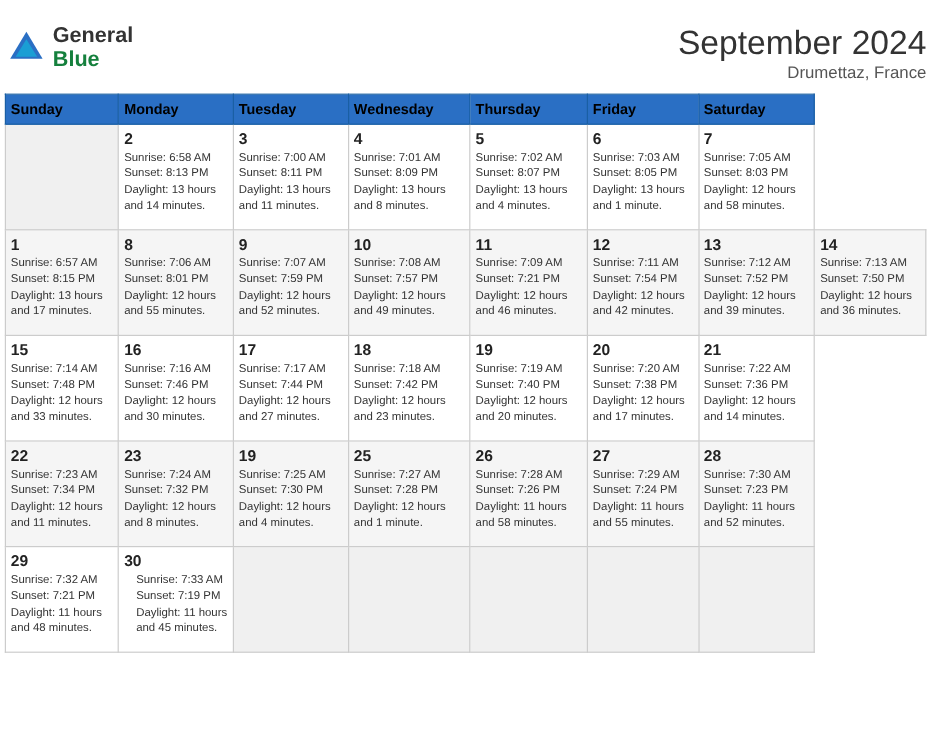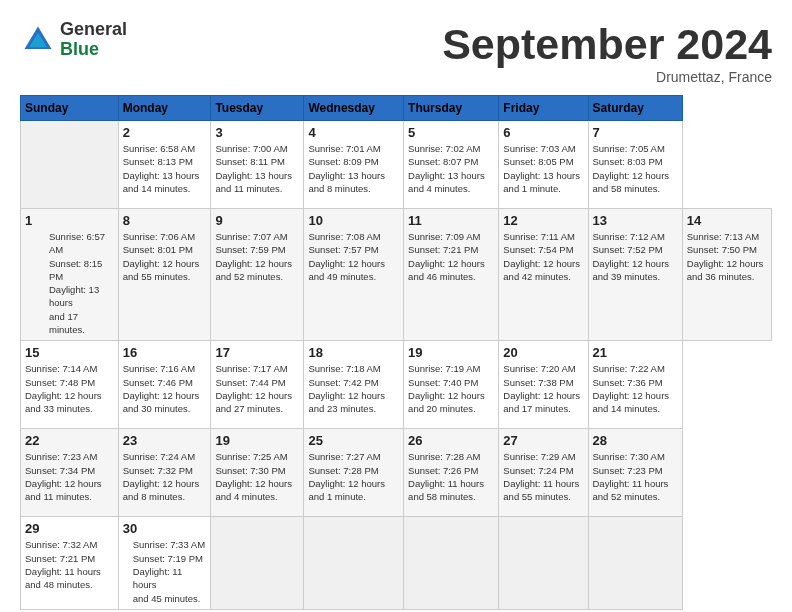--- a/index.html
+++ b/index.html
@@ -6,21 +6,21 @@
     body {
       font-family: Arial, sans-serif;
       background: #fff;
       width: 792px;
       height: 612px;
       overflow: hidden;
     }
     .page {
       width: 792px;
       height: 612px;
-      padding: 20px 20px 10px 20px;
+      padding: 20px 20px 10px 4px;
       background: #fff;
     }
     .header {
       display: flex;
       justify-content: space-between;
       align-items: flex-start;
       margin-bottom: 10px;
     }
     .logo {
       display: flex;
@@ -35,22 +35,22 @@
     }
     .logo-blue { color: #15803d; }
     .logo-icon {
       width: 36px;
       height: 36px;
     }
     .title-block {
       text-align: right;
     }
     .month-title {
-      font-size: 43px;
-      font-weight: bold;
+      font-size: 28px;
+      font-weight: normal;
       color: #333;
     }
     .location {
       font-size: 14px;
       color: #555;
     }
     .calendar {
       width: 100%;
       border-collapse: collapse;
       font-size: 10px;
@@ -166,21 +166,21 @@
             <span class="day-num">7</span>
             <div class="day-detail" style="white-space: pre-line;">Sunrise: 7:05 AM
 Sunset: 8:03 PM
 Daylight: 12 hours
 and 58 minutes.</div>
           </td>
         </tr>
         <tr>
           <td>
             <span class="day-num">1</span>
-            <div class="day-detail" style="white-space: pre-line; margin-left: 24px;">Sunrise: 6:57 AM
+            <div class="day-detail" style="white-space: pre-line;">Sunrise: 6:57 AM
 Sunset: 8:15 PM
 Daylight: 13 hours
 and 17 minutes.</div>
           </td>
           <td>
             <span class="day-num">8</span>
             <div class="day-detail" style="white-space: pre-line;">Sunrise: 7:06 AM
 Sunset: 8:01 PM
 Daylight: 12 hours
 and 55 minutes.</div>

